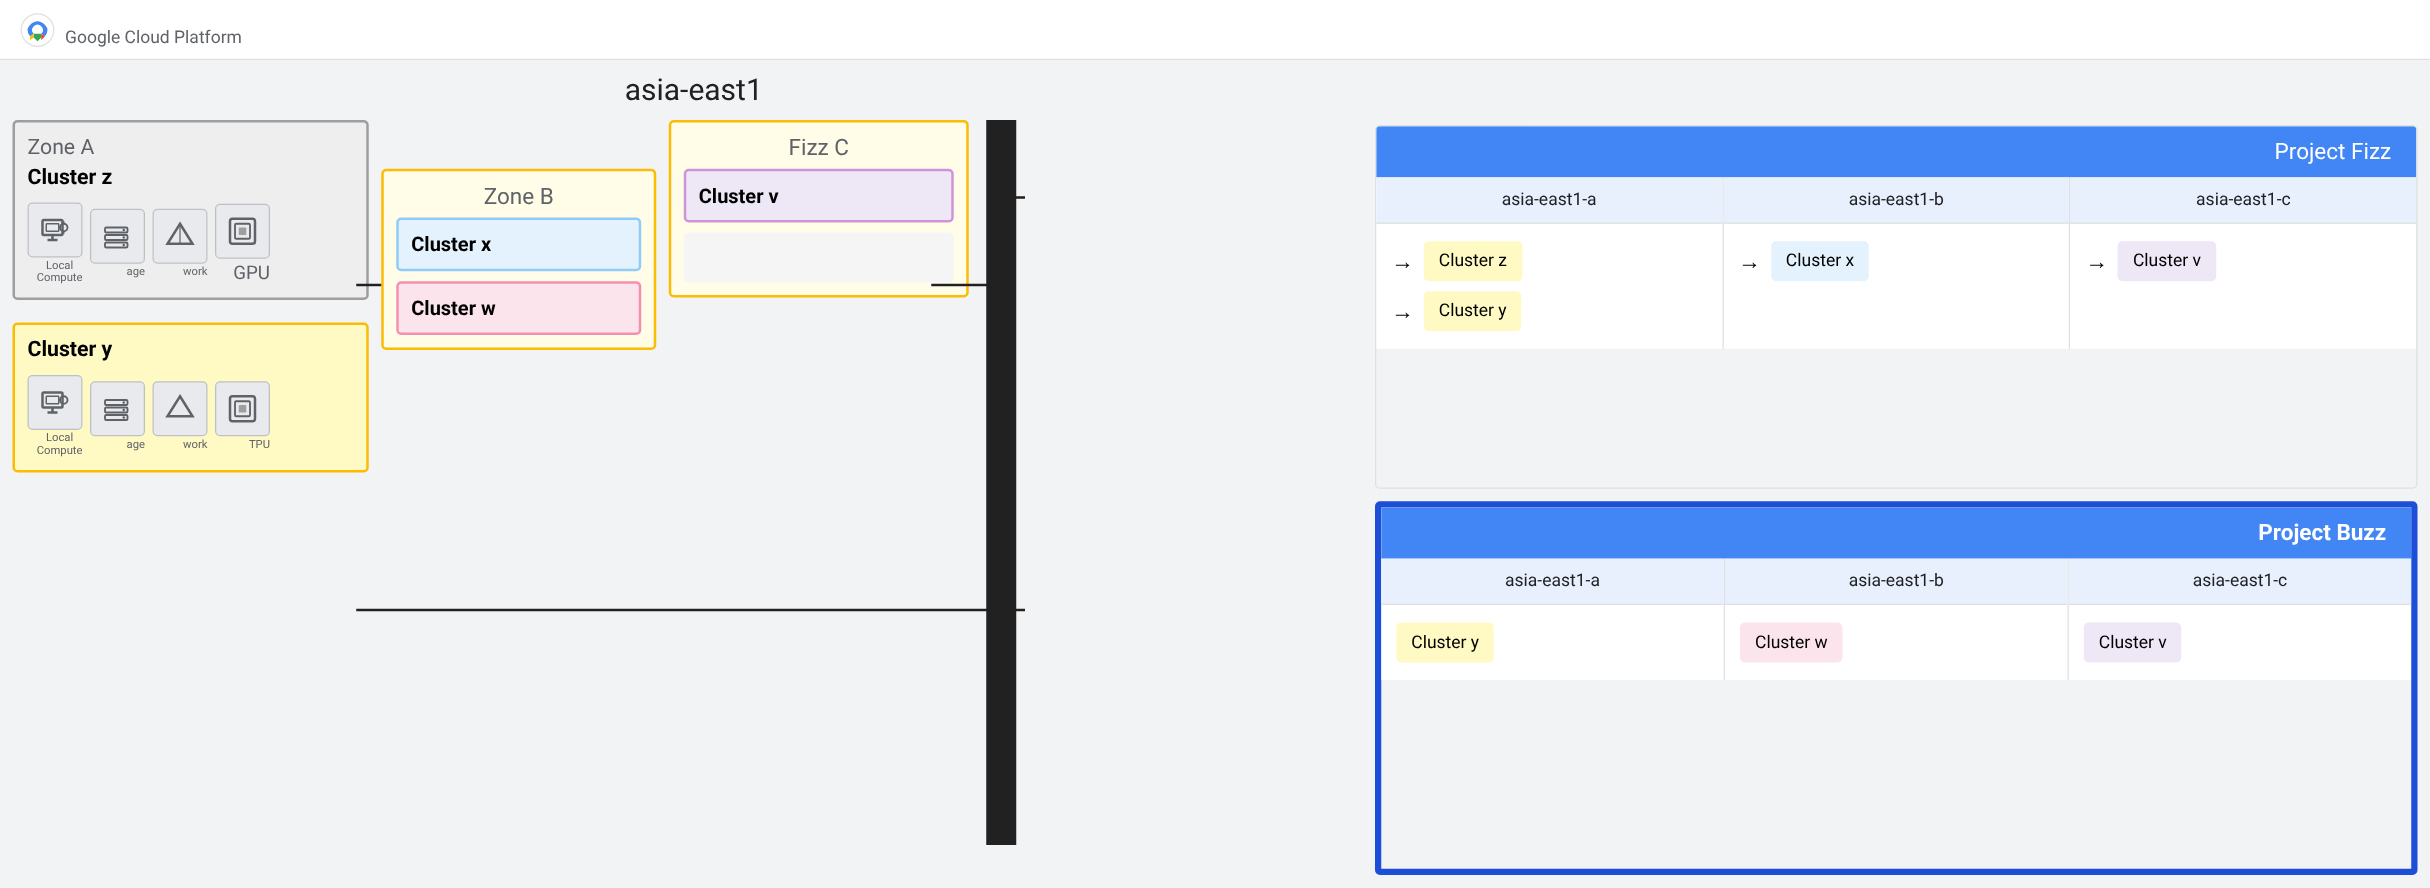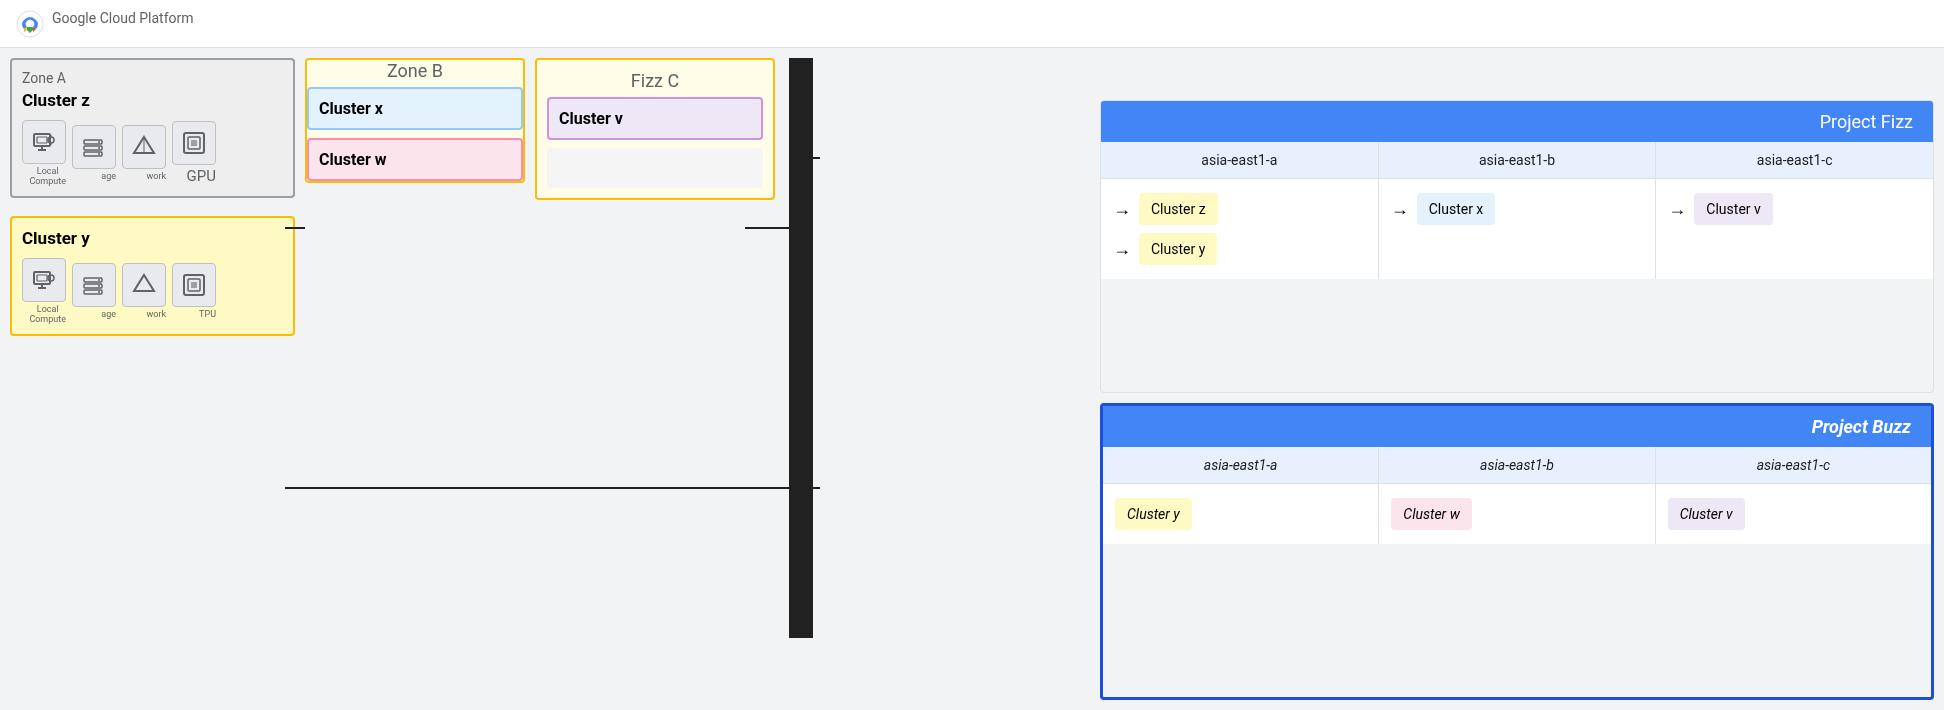--- a/index.html
+++ b/index.html
@@ -13,21 +13,21 @@
     .top-bar {
       background: #fff;
       height: 48px;
       display: flex;
       align-items: center;
       padding: 0 16px;
       border-bottom: 1px solid #e0e0e0;
     }
     .logo-area {
       display: flex;
-      align-items: flex-start;
+      align-items: flex-end;
       gap: 8px;
     }
     .logo-icon {
       width: 28px;
       height: 28px;
     }
     .logo-text {
       font-size: 14px;
       color: #5f6368;
       font-weight: 400;
@@ -145,27 +145,28 @@
         <path d="M8 19 L11 17 L11 20 L8 22Z" fill="#fbbc04"></path>
         <path d="M17 17 L20 19 L17 22 L17 20Z" fill="#ea4335"></path>
       </svg>
       <span class="logo-text">Google Cloud Platform</span>
     </div>
   </div>
 
   <div class="mid-section">
 
     <div class="diagram-area" style="position:relative; width: 1100px; min-width: 1100px;">
+      <div class="diagram-title">asia-east1</div>
 
       <div class="zones-row" style="position:relative; height: 580px;">
 
         <div style="width:285px; display:flex; flex-direction:column; gap:10px;">
 
           <div class="cluster-a-top" style="background:#eeeeee; border:2px solid #9e9e9e; border-radius:4px; padding:10px;">
-            <div style="font-size:14px; color:#5f6368; margin-bottom:4px;">Zone A</div>
+            <div style="font-size:17px; color:#5f6368; margin-bottom:4px;">Zone A</div>
             <div style="font-weight:700; font-size:17px; margin-bottom:10px;">Cluster z</div>
             <div class="icons-row">
               <div class="icon-item">
                 <div class="icon-box">
                   <svg width="28" height="28" viewBox="0 0 28 28">
                       <rect x="4" y="6" width="16" height="12" rx="1" fill="none" stroke="#5f6368" stroke-width="2"></rect>
                       <rect x="6" y="8" width="12" height="8" rx="1" fill="#e8eaed"></rect>
                       <rect x="7" y="9" width="10" height="6" rx="0.5" fill="none" stroke="#5f6368" stroke-width="1.2"></rect>
                       <line x1="12" y1="18" x2="12" y2="22" stroke="#5f6368" stroke-width="2"></line>
                       <line x1="8" y1="22" x2="16" y2="22" stroke="#5f6368" stroke-width="2"></line>
@@ -255,21 +256,21 @@
                       <rect x="8" y="8" width="12" height="12" rx="1" fill="none" stroke="#5f6368" stroke-width="1.5"></rect>
                       <rect x="11" y="11" width="6" height="6" rx="0.5" fill="#9e9e9e"></rect>
                     </svg>
                 </div>
                 <span style="font-size:9px;">TPU</span>
               </div>
             </div>
           </div>
         </div>
 
-        <div style="width:220px; border:2px solid #fbbc04; border-radius:4px; background:#fffde7; padding:0; display:flex; flex-direction:column; align-self:flex-start;">
+        <div style="width:220px; border:2px solid #fbbc04; border-radius:4px; background:#fffde7; padding:10px; display:flex; flex-direction:column; align-self:flex-start;margin-top:39px;">
           <div style="font-size:18px; color:#5f6368; margin-bottom:6px; text-align:center;">Zone B</div>
 
           <div style="background:#e3f2fd; border:2px solid #90caf9; border-radius:4px; padding:10px; margin-bottom:8px;">
             <div style="font-weight:700; font-size:16px;">Cluster x</div>
           </div>
 
           <div style="background:#fce4ec; border:2px solid #f48fb1; border-radius:4px; padding:10px;">
             <div style="font-weight:700; font-size:16px;">Cluster w</div>
           </div>
         </div>
@@ -333,21 +334,21 @@
             <div style="padding:14px 12px; display:flex; flex-direction:column; gap:8px;">
               <div style="display:flex; align-items:center; gap:8px;">
                 <span style="font-size:18px;">→</span>
                 <div style="background:#ede7f6; padding:8px 12px; border-radius:4px; font-size:14px;">Cluster v</div>
               </div>
             </div>
           </div>
         </div>
       </div>
 
-      <div class="project-card" style="flex:1; border-radius:4px; overflow:hidden; border:3px solid #1d4ed8;font-style:italic;">
+      <div class="project-card" style="flex:1; border-radius:4px; overflow:hidden; border:5px solid #1d4ed8;">
         <div class="project-header" style="background:#4285f4; color:white; font-size:18px; font-weight:700; padding:10px 20px; text-align:right;">Project Buzz</div>
         <div style="display:flex; background:#fff;">
 
           <div style="flex:1; border-right:1px solid #e0e0e0;">
             <div class="col-header" style="background:#e8f0fe; padding:10px 16px; font-size:14px; text-align:center; border-bottom:1px solid #e0e0e0;">asia-east1-a</div>
             <div style="padding:14px 12px;">
               <div style="background:#fff9c4; padding:8px 12px; border-radius:4px; font-size:14px; display:inline-block;">Cluster y</div>
             </div>
           </div>
 

